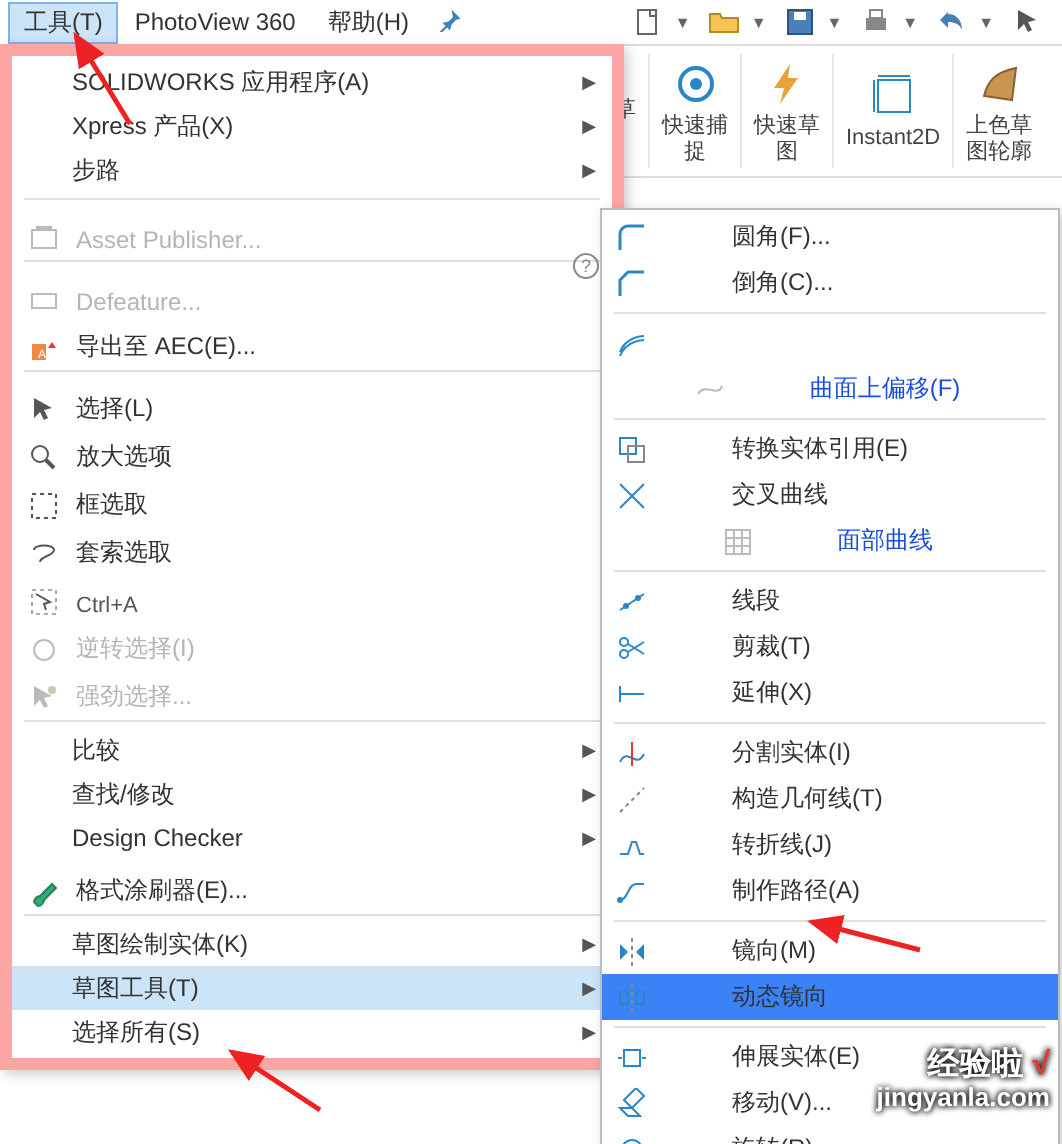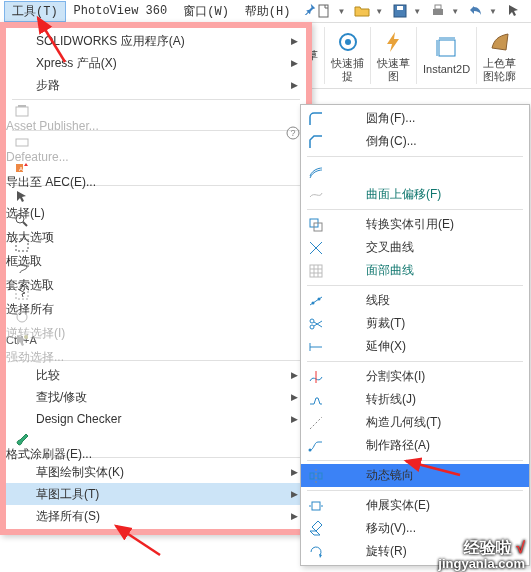--- a/index.html
+++ b/index.html
@@ -13,21 +13,20 @@
     overflow: hidden;
     position: relative;
   }
   .menubar {
     display: flex;
     align-items: center;
     height: 22px;
     border-bottom: 1px solid #ddd;
     padding-left: 4px;
     background: #fff;
-    font-family: Liberation Mono, monospace;
   }
   .menubar .mitem {
     padding: 2px 8px;
     cursor: default;
   }
   .menubar .mitem.active {
     background: #cce4f7;
     border: 1px solid #7eb4ea;
     padding: 1px 7px;
   }
@@ -98,25 +97,24 @@
   .dropdown .sub.hover { background: #cce4f7; }
   .dropdown .sub .arr {
     position: absolute;
     right: 8px;
     font-size: 9px;
     color: #555;
   }
   .dropdown .hr { height:1px; background:#e0e0e0; margin:3px 6px; }
   .dropdown .row {
     display: flex;
-    align-items: flex-start;
+    align-items: flex-end;
     height: 24px;
     padding-right: 10px;
     position: relative;
-    flex-direction: column;
   }
   .dropdown .row.disabled { color: #b5b5b5; }
   .dropdown .row .ic {
     width: 24px;
     display:flex;
     align-items:center;
     justify-content:center;
     margin-left: 4px;
     margin-right: 4px;
   }
@@ -138,58 +136,57 @@
     box-shadow: 2px 2px 6px rgba(0,0,0,0.2);
     padding: 2px 0;
   }
   .submenu .row {
     display: flex;
     align-items: center;
     height: 23px;
     padding-right: 10px;
     gap: 35px;
   }
-  .submenu .row.disabled { color: #0f766e; }
+  .submenu .row.disabled { color: #1d4ed8; justify-content: center; }
   .submenu .row.hover { background: #3b82f6; }
   .submenu .row .ic {
     width: 24px;
     display:flex;
     align-items:center;
     justify-content:center;
     margin-left: 3px;
     margin-right: 3px;
   }
   .submenu .hr { height:1px; background:#e0e0e0; margin:3px 6px; }
 
   
   .arrow { position:absolute; pointer-events:none; }
 
   .watermark {
     position:absolute;
     right:6px;
-    bottom:1px;
+    bottom:16px;
     color:#fff;
     text-shadow: 0 0 3px #000, 0 0 3px #000;
     font-size:13px;
     font-weight:bold;
     display:flex;
     flex-direction:column;
     align-items:flex-end;
     line-height:1.1;
   }
   .watermark .l1 { font-size:16px; }
   .watermark .l1 .ck { color:#e33; }
 </style>
 </head>
 <body>
 
 <div class="menubar">
   <div class="mitem active">工具(T)</div>
   <div class="mitem">PhotoView 360</div>
-  <div class="mitem">窗口(W)</div>
   <div class="mitem">帮助(H)</div>
   <div class="pin">
     <svg width="12" height="12" viewBox="0 0 16 16">
         <path fill="#3b82c4" d="M9 1l6 6-3 1-3 3-1 4-2-2-4 4-1-1 4-4-2-2 4-1 3-3z"></path>
       </svg>
   </div>
 </div>
 
 <div class="top-right">
   <div class="tbtn">
@@ -359,21 +356,20 @@
       </div>
     <span class="txt">套索选取</span>
   </div>
   <div class="row">
     <div class="ic">
         <svg width="16" height="16" viewBox="0 0 16 16">
           <rect x="2" y="2" width="12" height="12" fill="none" stroke="#aaa" stroke-dasharray="2"></rect>
           <path d="M4 4l7 4-3 1 1 3" fill="none" stroke="#555"></path>
         </svg>
       </div>
-    <span class="txt">选择所有</span>
     <span class="sc">Ctrl+A</span>
   </div>
   <div class="row disabled">
     <div class="ic">
         <svg width="16" height="16" viewBox="0 0 16 16">
           <path d="M3 8a5 5 0 0110 0M13 8a5 5 0 01-10 0" fill="none" stroke="#bbb"></path>
         </svg>
       </div>
     <span class="txt">逆转选择(I)</span>
   </div>
@@ -519,43 +515,52 @@
         <svg width="16" height="16">
           <path d="M2 12c4-8 8 4 12-4" fill="none" stroke="#2a87c7"></path>
           <path d="M8 2v12" stroke="#e33"></path>
         </svg>
       </div>
       <span>分割实体(I)</span>
     </div>
   <div class="row">
       <div class="ic">
         <svg width="16" height="16">
+          <path d="M2 14L14 2" stroke="#888" stroke-dasharray="2"></path>
+        </svg>
+      </div>
+      <span>构造几何线(T)</span>
+    </div>
+  <div class="row">
+      <div class="ic">
+        <svg width="16" height="16">
           <path d="M2 12h4l2-6h2l2 6h2" fill="none" stroke="#2a87c7"></path>
         </svg>
       </div>
       <span>转折线(J)</span>
-    </div>
-  <div class="row">
-      <div class="ic">
-        <svg width="16" height="16">
-          <path d="M2 14L14 2" stroke="#888" stroke-dasharray="2"></path>
-        </svg>
-      </div>
-      <span>构造几何线(T)</span>
     </div>
   <div class="row">
       <div class="ic">
         <svg width="16" height="16">
           <path d="M2 12c4 0 4-8 8-8h4" fill="none" stroke="#2a87c7"></path>
           <circle cx="2" cy="12" r="1.5" fill="#2a87c7"></circle>
         </svg>
       </div>
       <span>制作路径(A)</span>
     </div>
   <div class="hr"></div>
+  <div class="row">
+      <div class="ic">
+        <svg width="16" height="16">
+          <path d="M8 1v14" stroke="#888" stroke-dasharray="2"></path>
+          <path d="M2 4v8l4-4zM14 4v8l-4-4z" fill="#2a87c7"></path>
+        </svg>
+      </div>
+      <span>镜向(M)</span>
+    </div>
   <div class="row hover">
       <div class="ic">
         <svg width="16" height="16">
           <path d="M8 1v14" stroke="#888" stroke-dasharray="2"></path>
           <rect x="2" y="5" width="4" height="6" fill="none" stroke="#2a87c7"></rect>
           <rect x="10" y="5" width="4" height="6" fill="none" stroke="#2a87c7"></rect>
         </svg>
       </div>
       <span>动态镜向</span>
     </div>

